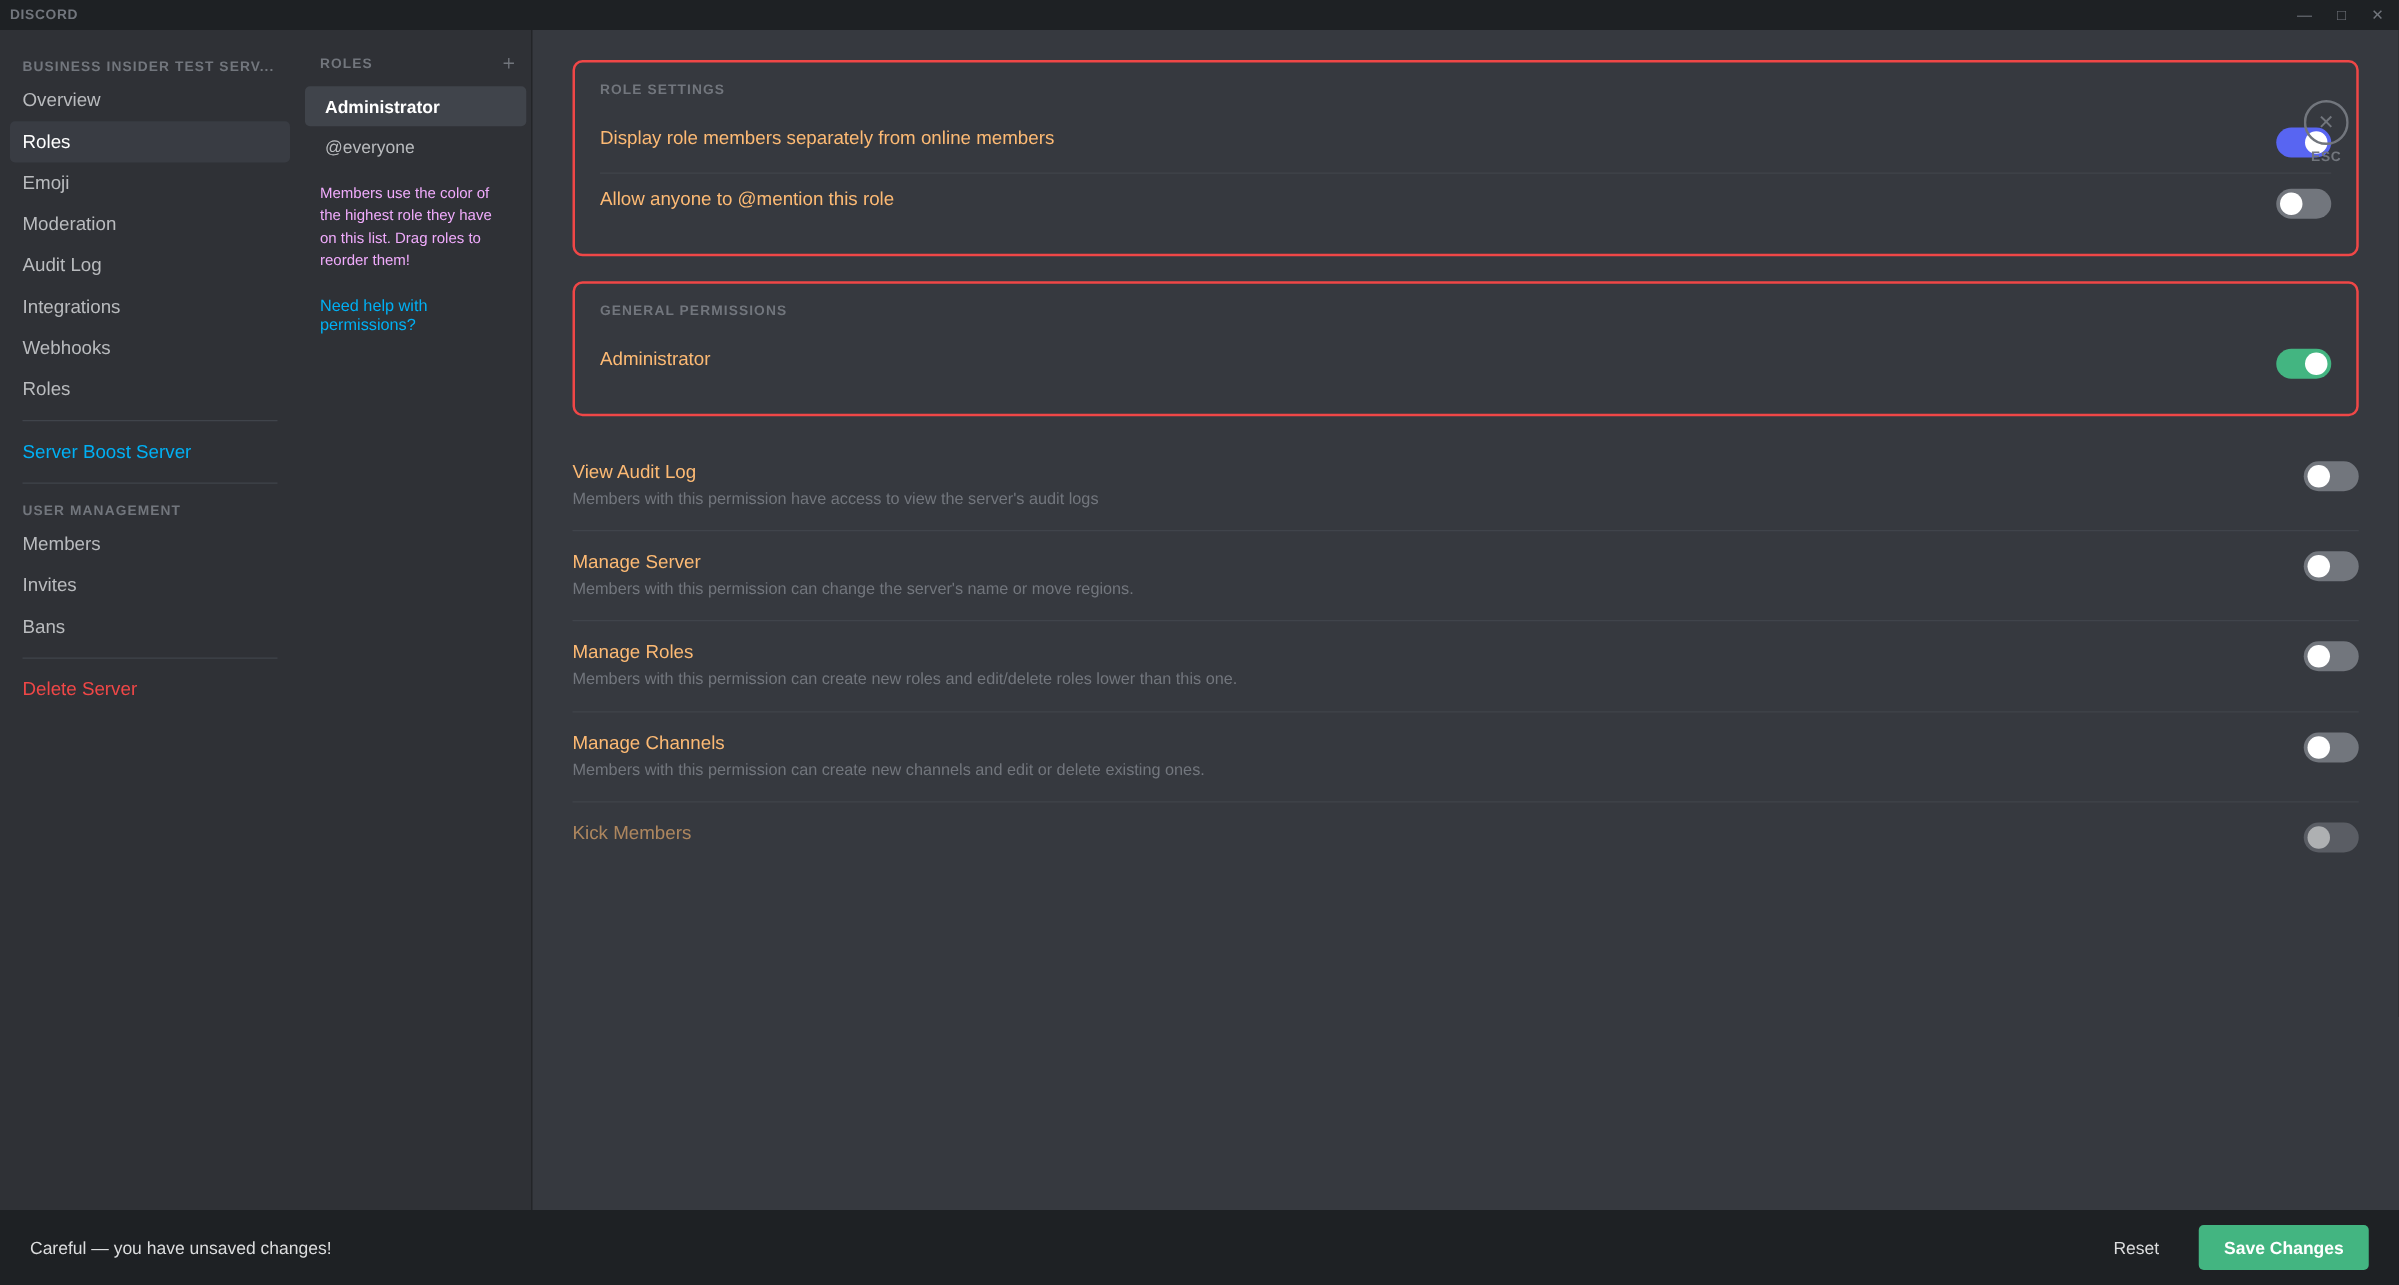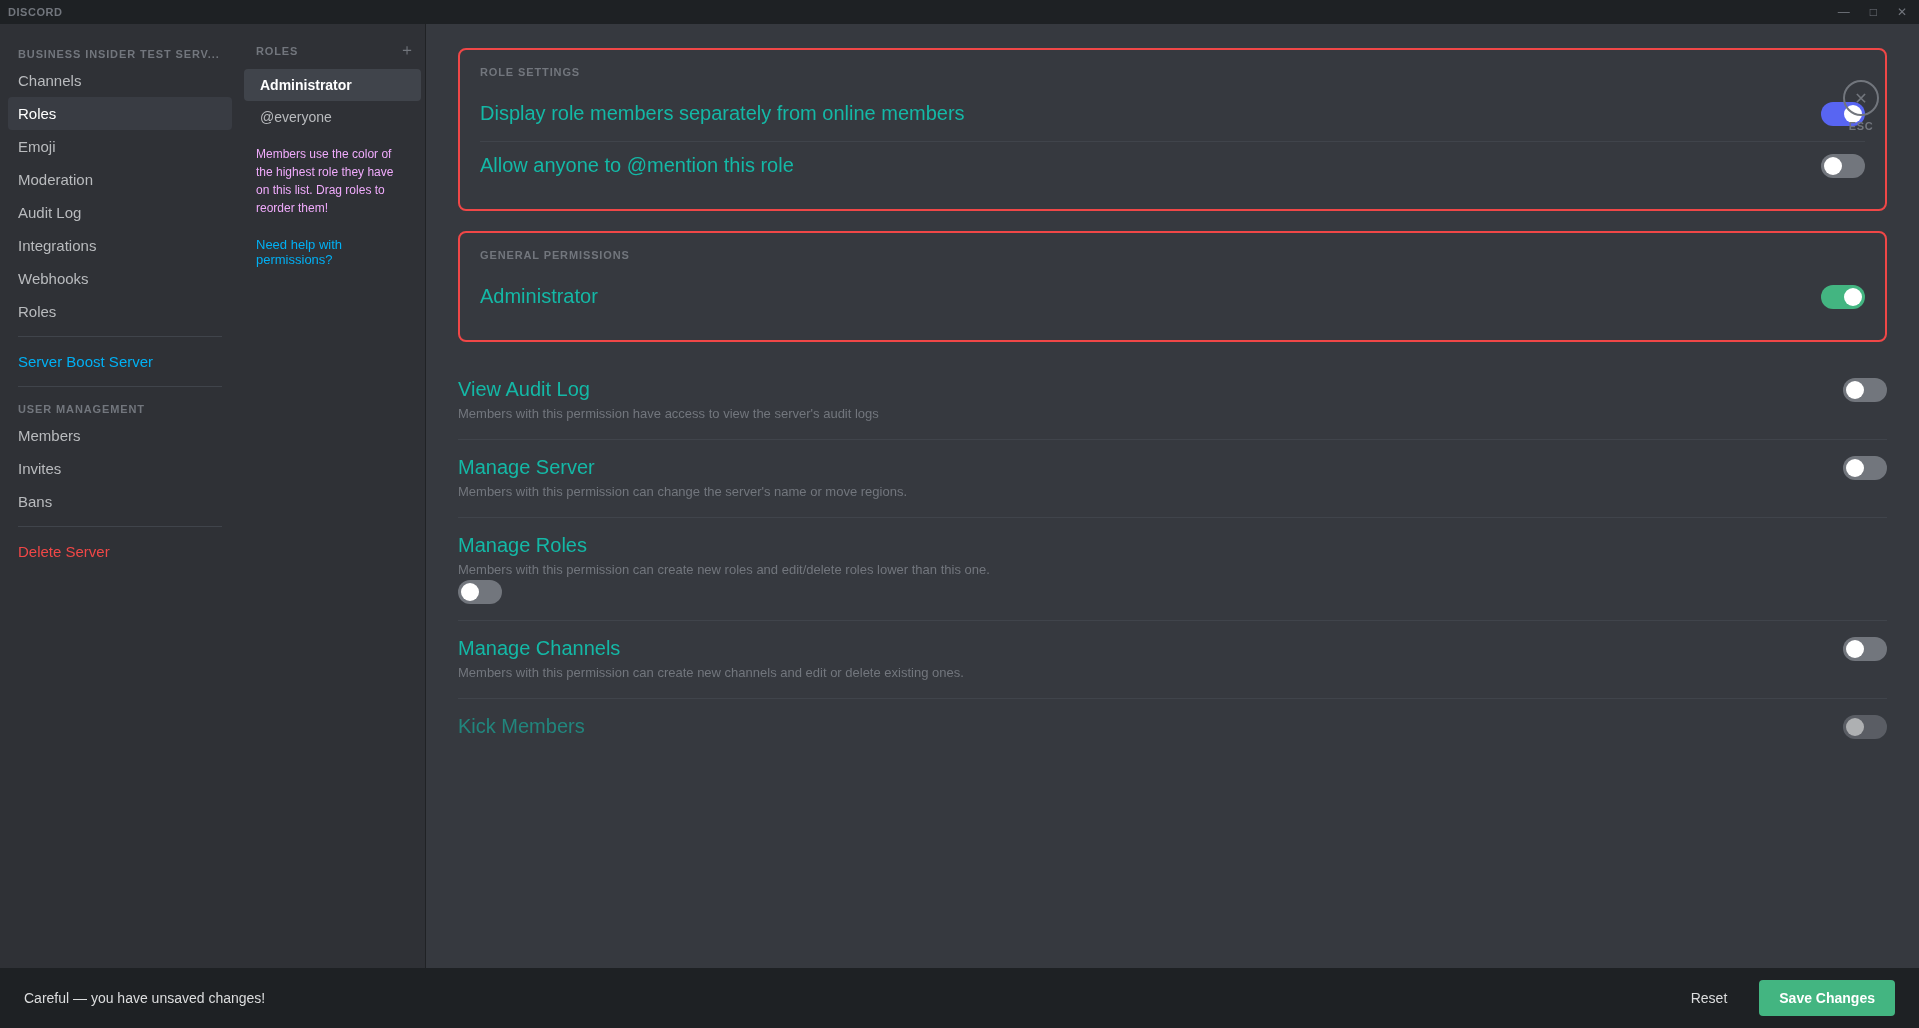--- a/index.html
+++ b/index.html
@@ -178,22 +178,22 @@
       border-bottom: none;
     }
     .permission-row.no-border {
       border-bottom: none;
     }
     .permission-info {
       flex: 1;
       padding-right: 20px;
     }
     .permission-name {
-      color: #14b8a6;
-      font-size: 20px;
+      color: #fdba74;
+      font-size: 15px;
       font-weight: 500;
       margin-bottom: 4px;
     }
     .permission-desc {
       color: #72767d;
       font-size: 13px;
       line-height: 1.4;
     }
 
     
@@ -321,21 +321,21 @@
     <button class="titlebar-btn">✕</button>
   </div>
 </div>
 
 <div class="app-layout">
 
   <div class="sidebar">
     <div class="sidebar-section-title">BUSINESS INSIDER TEST SERV...</div>
 
     <div class="sidebar-item">
-      <span>Channels</span>
+      <span>Overview</span>
     </div>
     <div class="sidebar-item active">
       <span>Roles</span>
     </div>
     <div class="sidebar-item">
       <span>Emoji</span>
     </div>
     <div class="sidebar-item">
       <span>Moderation</span>
     </div>
@@ -459,21 +459,21 @@
         </div>
         <div class="toggle">
           <div class="toggle-track">
             <div class="toggle-thumb"></div>
           </div>
         </div>
       </div>
     </div>
 
     <div class="plain-permission-row">
-      <div style="display:flex;align-items:flex-start;flex-direction:column;">
+      <div style="display:flex;align-items:flex-start;">
         <div class="permission-info">
           <div class="permission-name">Manage Roles</div>
           <div class="permission-desc">Members with this permission can create new roles and edit/delete roles lower than this one.</div>
         </div>
         <div class="toggle">
           <div class="toggle-track">
             <div class="toggle-thumb"></div>
           </div>
         </div>
       </div>

